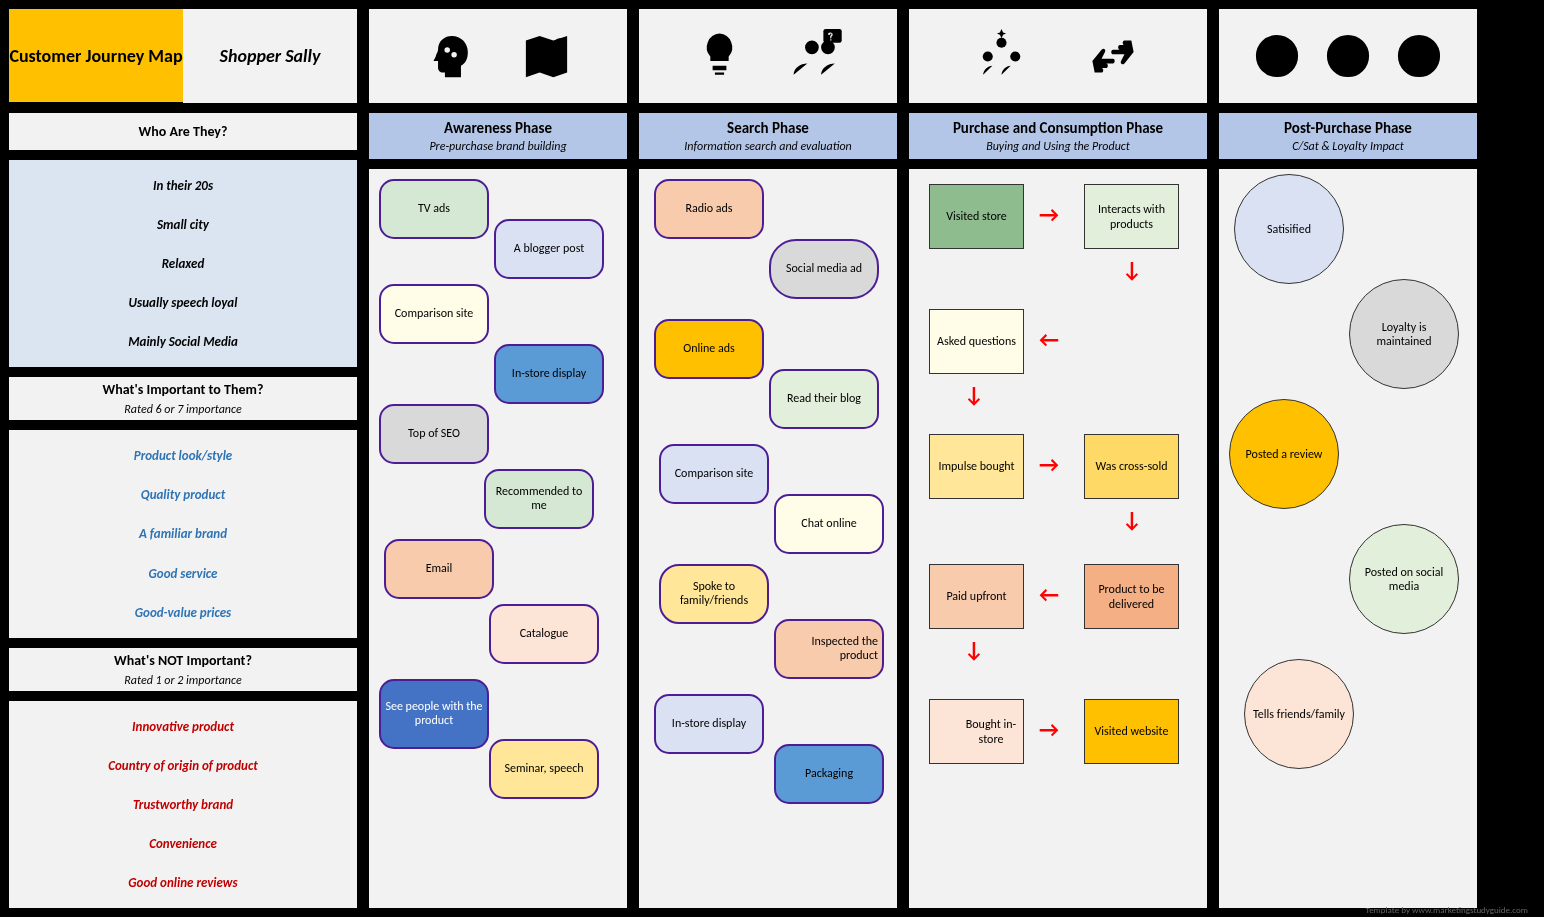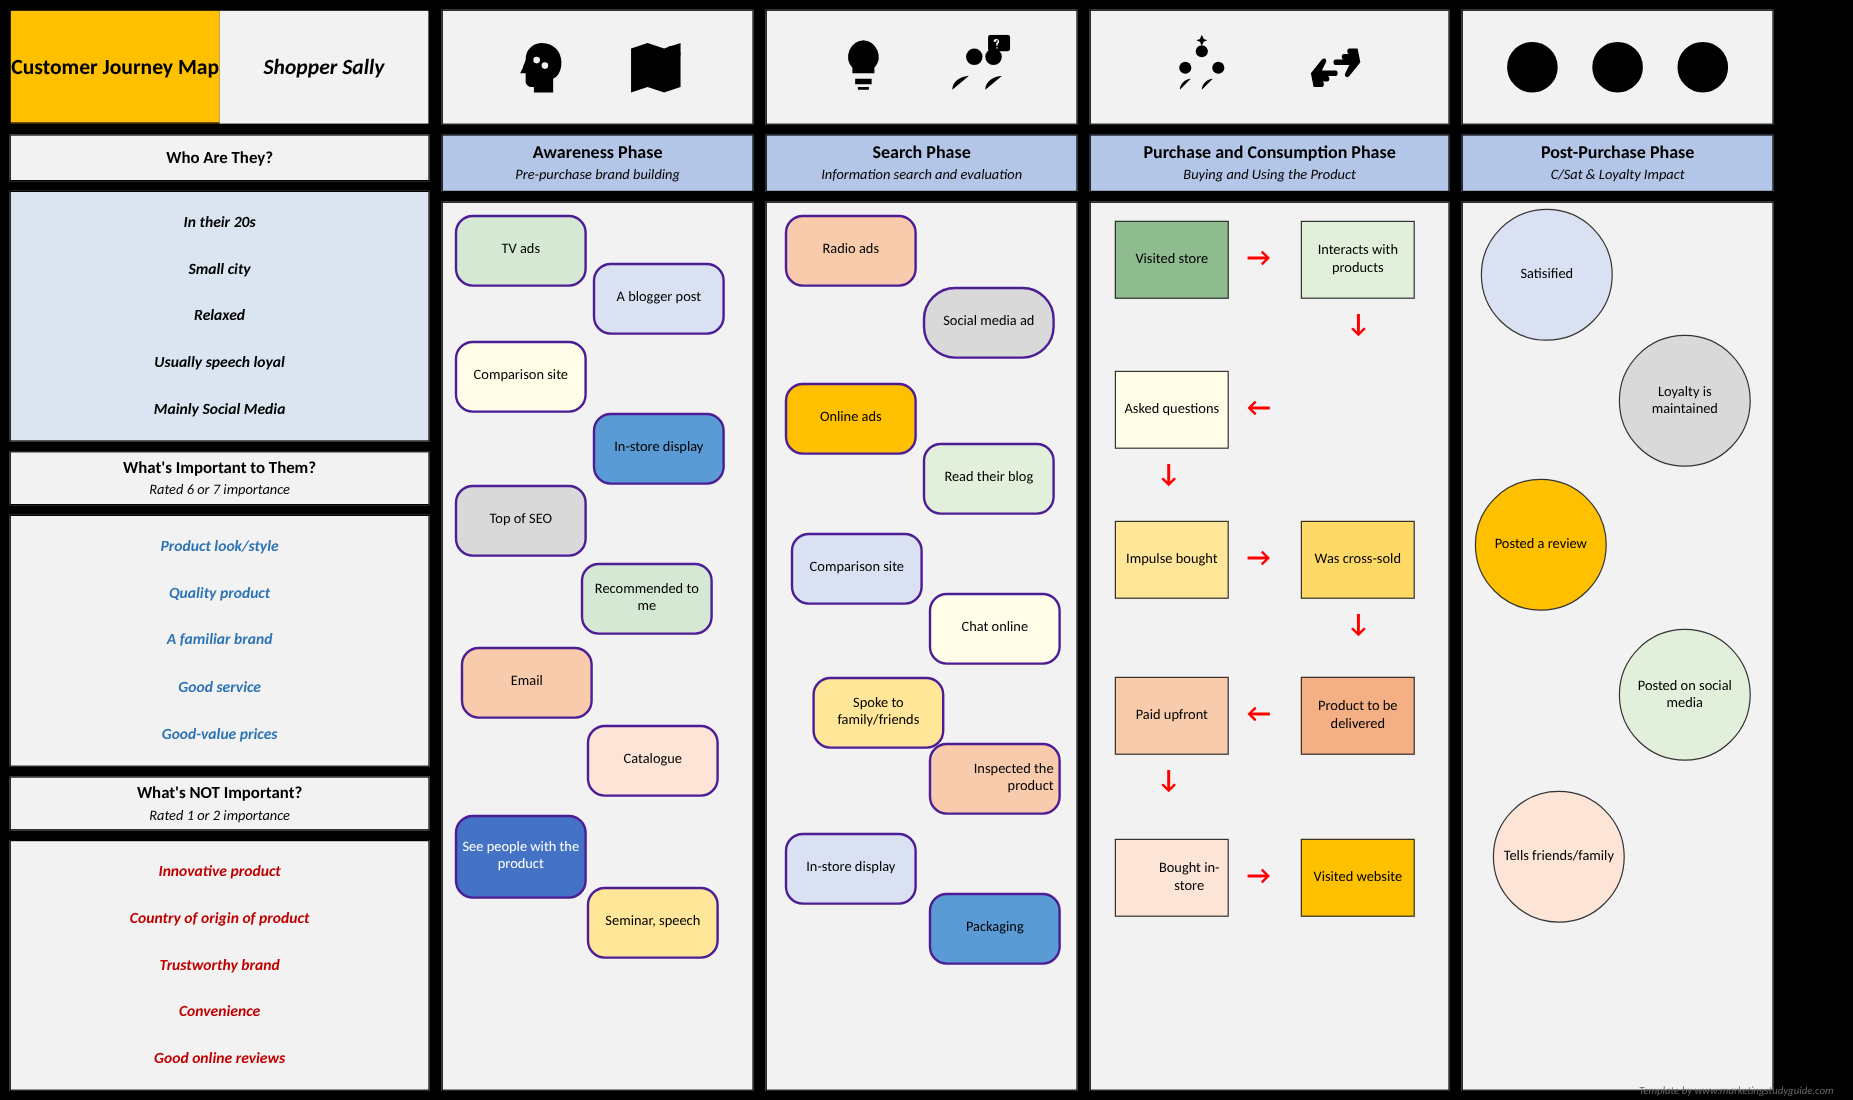--- a/index.html
+++ b/index.html
@@ -173,21 +173,20 @@
   .arrow.right::after { content: "→"; }
   .arrow.left::after { content: "←"; }
   .arrow.down::after { content: "↓"; }
   .credit {
     position: absolute;
     right: 16px;
     bottom: 2px;
     font-size: 9px;
     color: #666;
     background: transparent;
-    font-style: italic;
   }
   
   .c-green   { background: #d5e8d4; }
   .c-dgreen  { background: #8fbc8f; }
   .c-vgreen  { background: #e2efda; }
   .c-blue    { background: #d9e1f2; }
   .c-dblue   { background: #5b9bd5; color:#000;}
   .c-navy    { background: #4472c4; color:#fff;}
   .c-cream   { background: #fffde7; }
   .c-gold    { background: #ffc000; }
@@ -290,21 +289,21 @@
         <div class="big">Search Phase</div>
         <div class="small">Information search and evaluation</div>
       </div>
       <div class="stage">
         <div class="rbox c-orange" style="left:15px;  top:10px;">Radio ads</div>
         <div class="rbox c-gray" style="left:130px; top:70px;border-radius:27px;">Social media ad</div>
         <div class="rbox c-gold" style="left:15px;  top:150px;">Online ads</div>
         <div class="rbox c-vgreen" style="left:130px; top:200px;">Read their blog</div>
         <div class="rbox c-blue" style="left:20px;  top:275px;">Comparison site</div>
         <div class="rbox c-cream" style="left:135px; top:325px;">Chat online</div>
-        <div class="rbox c-tan" style="left:38px;  top:395px;">Spoke to family/friends</div>
+        <div class="rbox c-tan" style="left:20px;  top:395px;border-radius:20px;">Spoke to family/friends</div>
         <div class="rbox c-orange" style="left:135px; top:450px;">Inspected the product</div>
         <div class="rbox c-blue" style="left:15px;  top:525px;">In-store display</div>
         <div class="rbox c-dblue" style="left:135px; top:575px;">Packaging</div>
       </div>
     </div>
 
     <div class="col">
       <div class="icon-band">
         <svg width="55" height="55" viewBox="0 0 24 24">
             <circle cx="12" cy="6" r="2.2"></circle>

